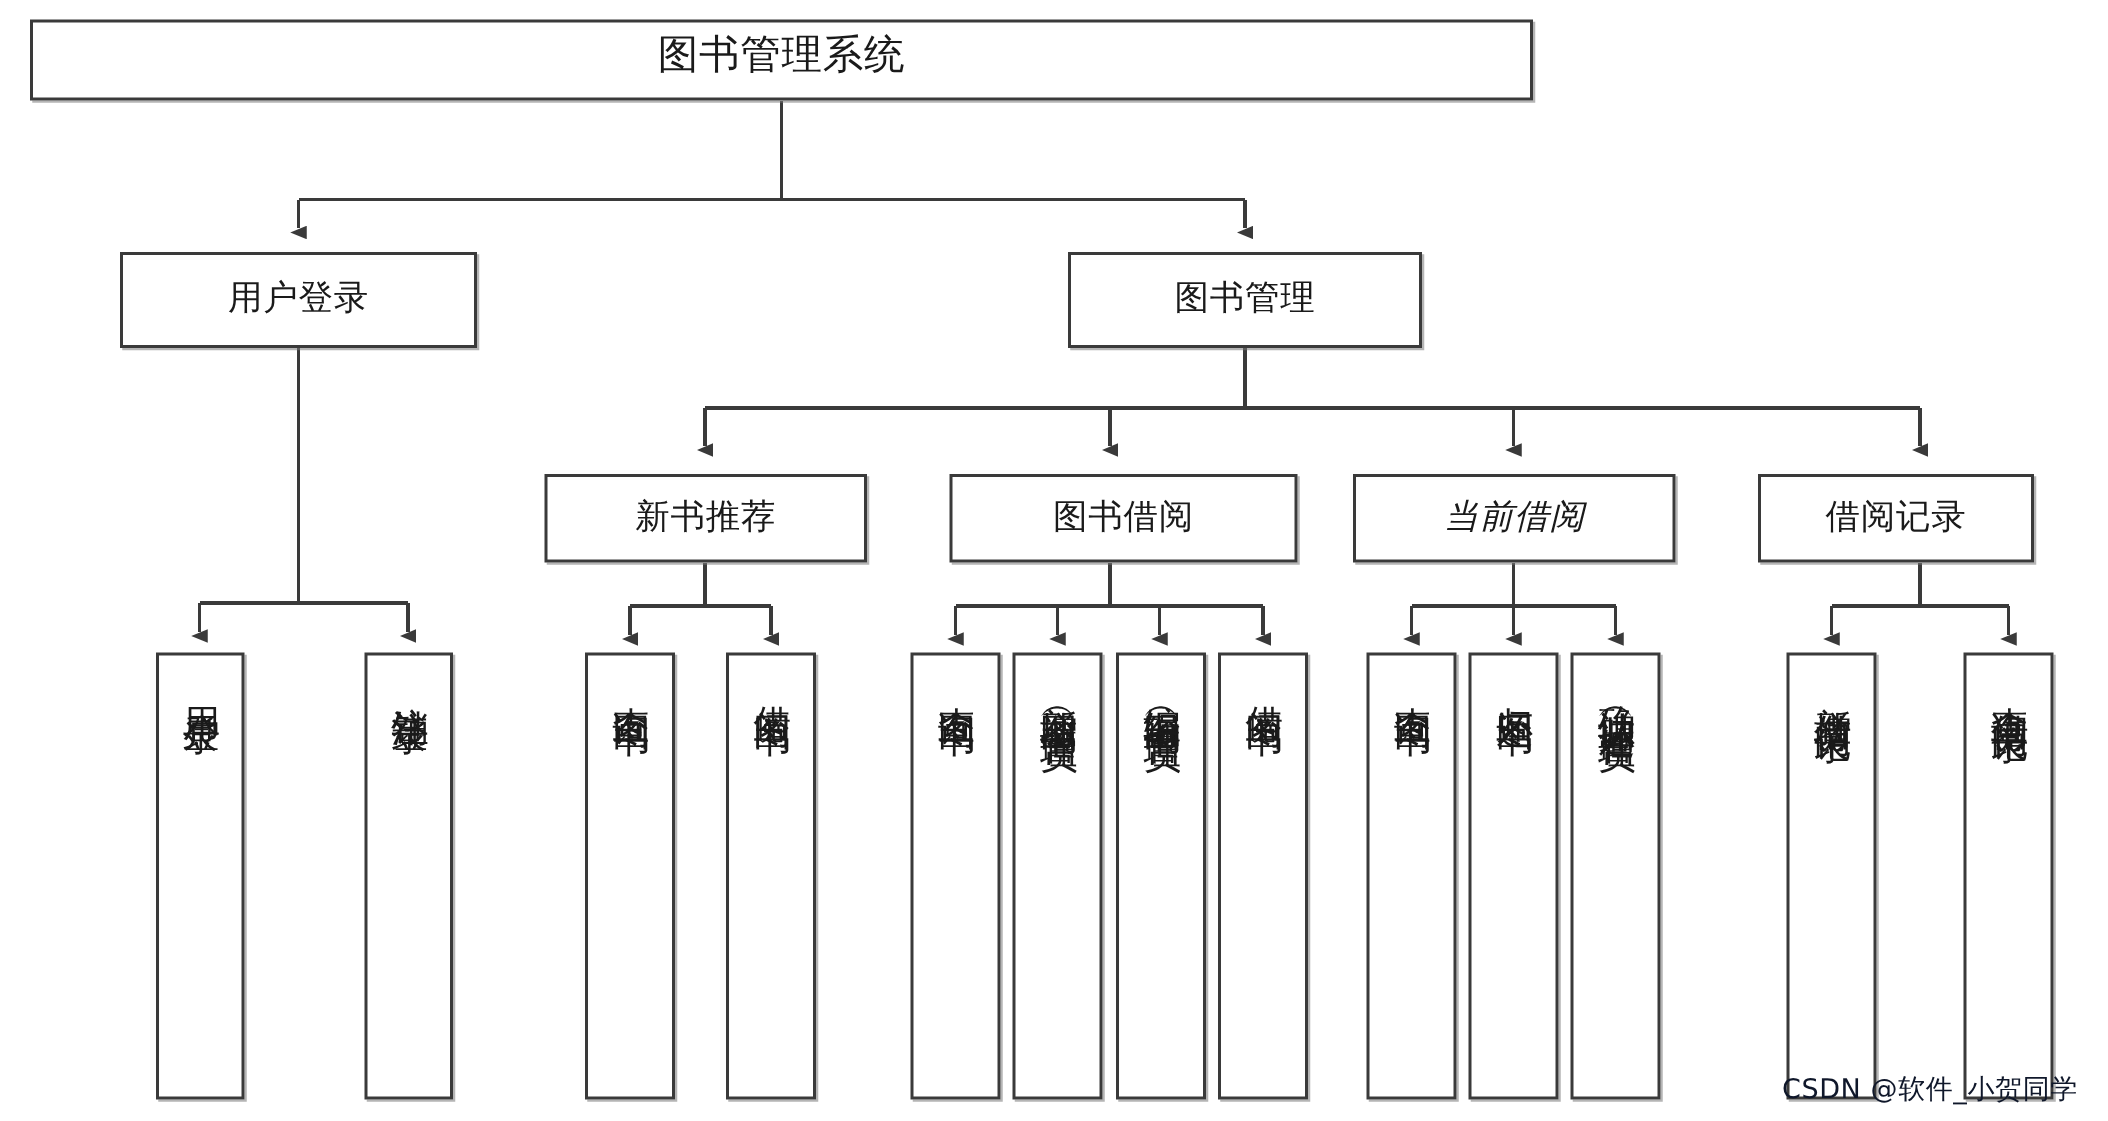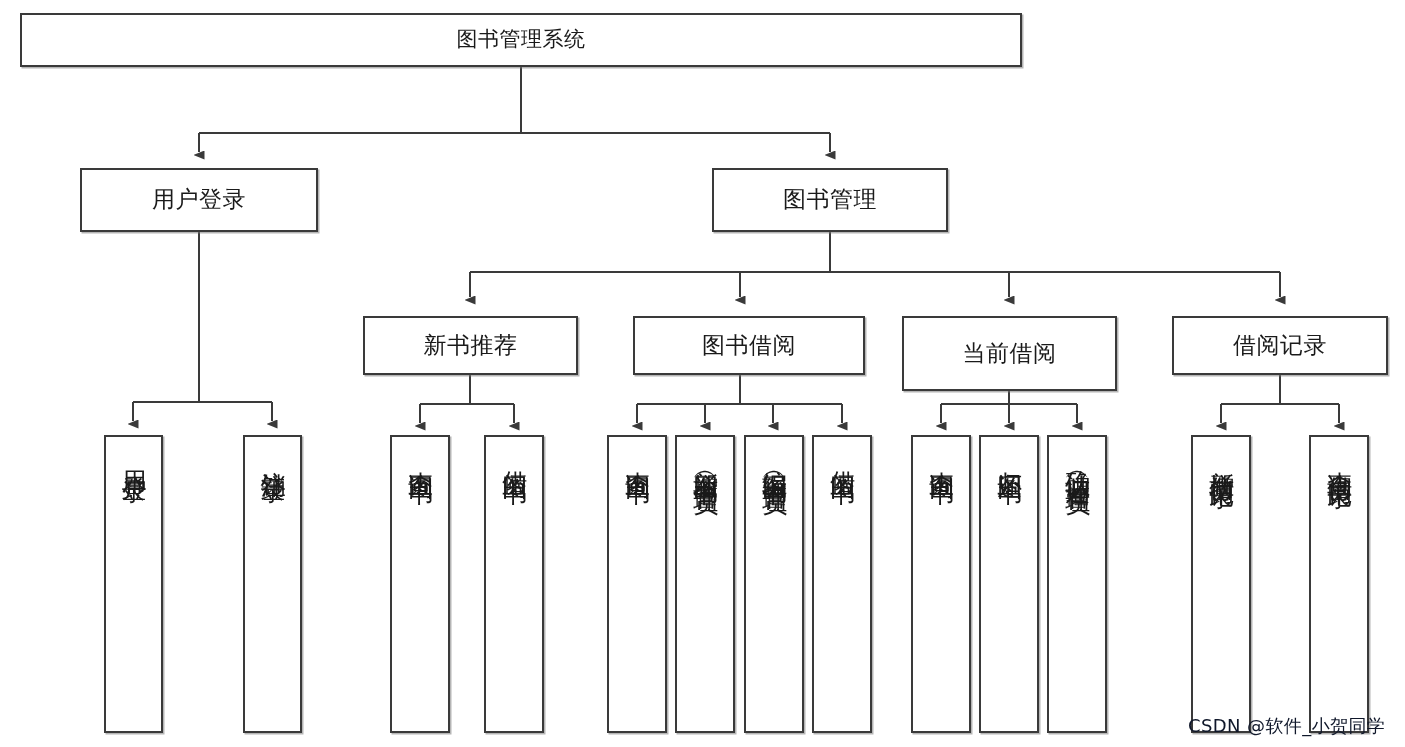--- a/index.html
+++ b/index.html
@@ -44,21 +44,22 @@
     letter-spacing: 0.5px;
     white-space: nowrap;
   }
   
   .node.horiz .node-label {
     font-size: 23px;
     line-height: 1.1;
     writing-mode: horizontal-tb;
   }
   .node.root .node-label {
-    font-size: 21px;
+    font-size: 27px;
+    font-family: Liberation Mono, monospace;
   }
   
   .node.vert {
     align-items: flex-start;
     justify-content: center;
     padding-top: 14px;
   }
   .node.vert .node-label {
     writing-mode: vertical-rl;
     text-orientation: upright;
@@ -148,25 +149,25 @@
   </div>
 
   <div class="node horiz" style="left:363px; top:316px; width:215px; height:59px;">
     <span class="node-label">新书推荐</span>
   </div>
 
   <div class="node horiz" style="left:633px; top:316px; width:232px; height:59px;">
     <span class="node-label">图书借阅</span>
   </div>
 
-  <div class="node horiz" style="left:902px; top:316px; width:215px; height:75px;">
+  <div class="node horiz" style="left:902px; top:316px; width:215px; height:59px;font-style:italic;">
     <span class="node-label">当前借阅</span>
   </div>
 
-  <div class="node horiz" style="left:1172px; top:316px; width:216px; height:59px;">
+  <div class="node horiz" style="left:1172px; top:316px; width:184px; height:59px;">
     <span class="node-label">借阅记录</span>
   </div>
 
   <div class="node vert" style="left:104px; top:435px; width:59px; height:298px;">
     <span class="node-label">用户登录</span>
   </div>
 
   <div class="node vert" style="left:243px; top:435px; width:59px; height:298px;">
     <span class="node-label">注销登录</span>
   </div>

